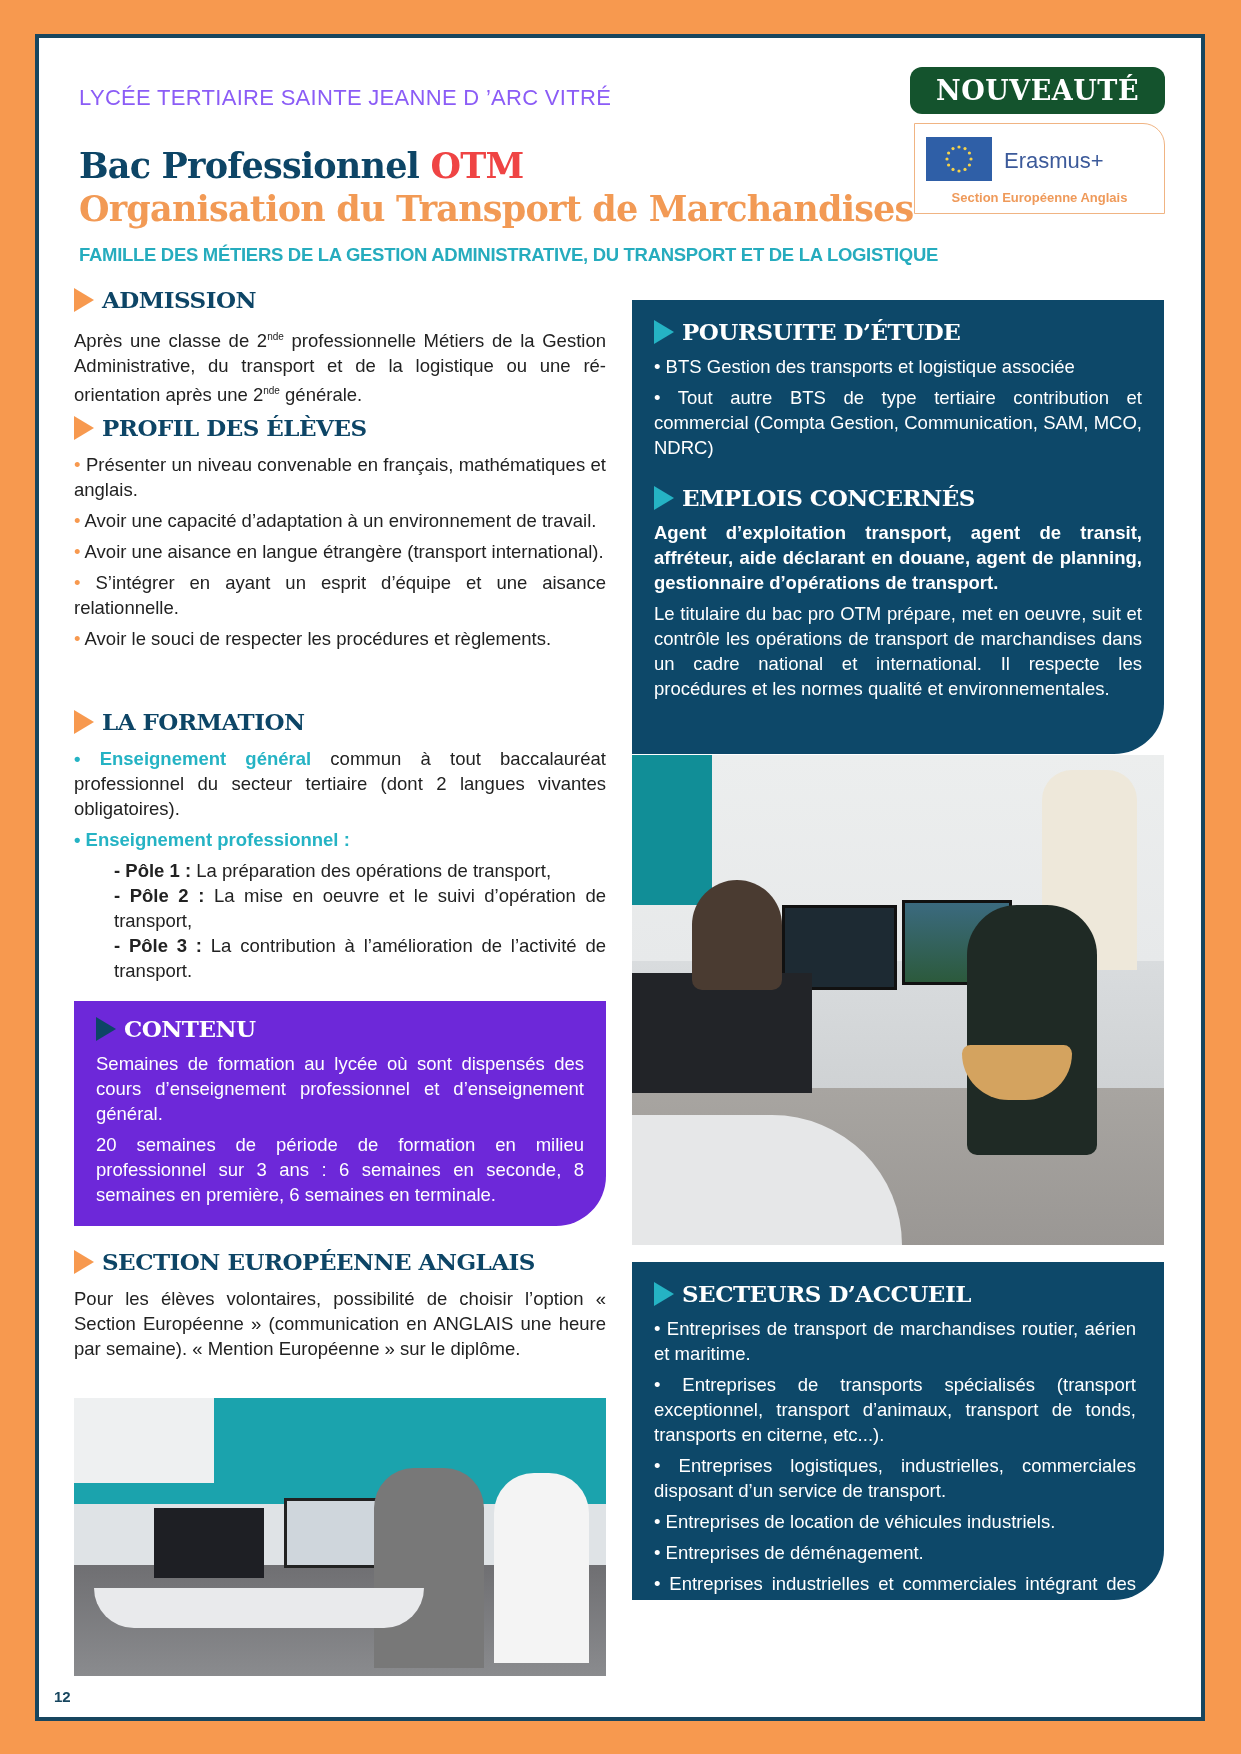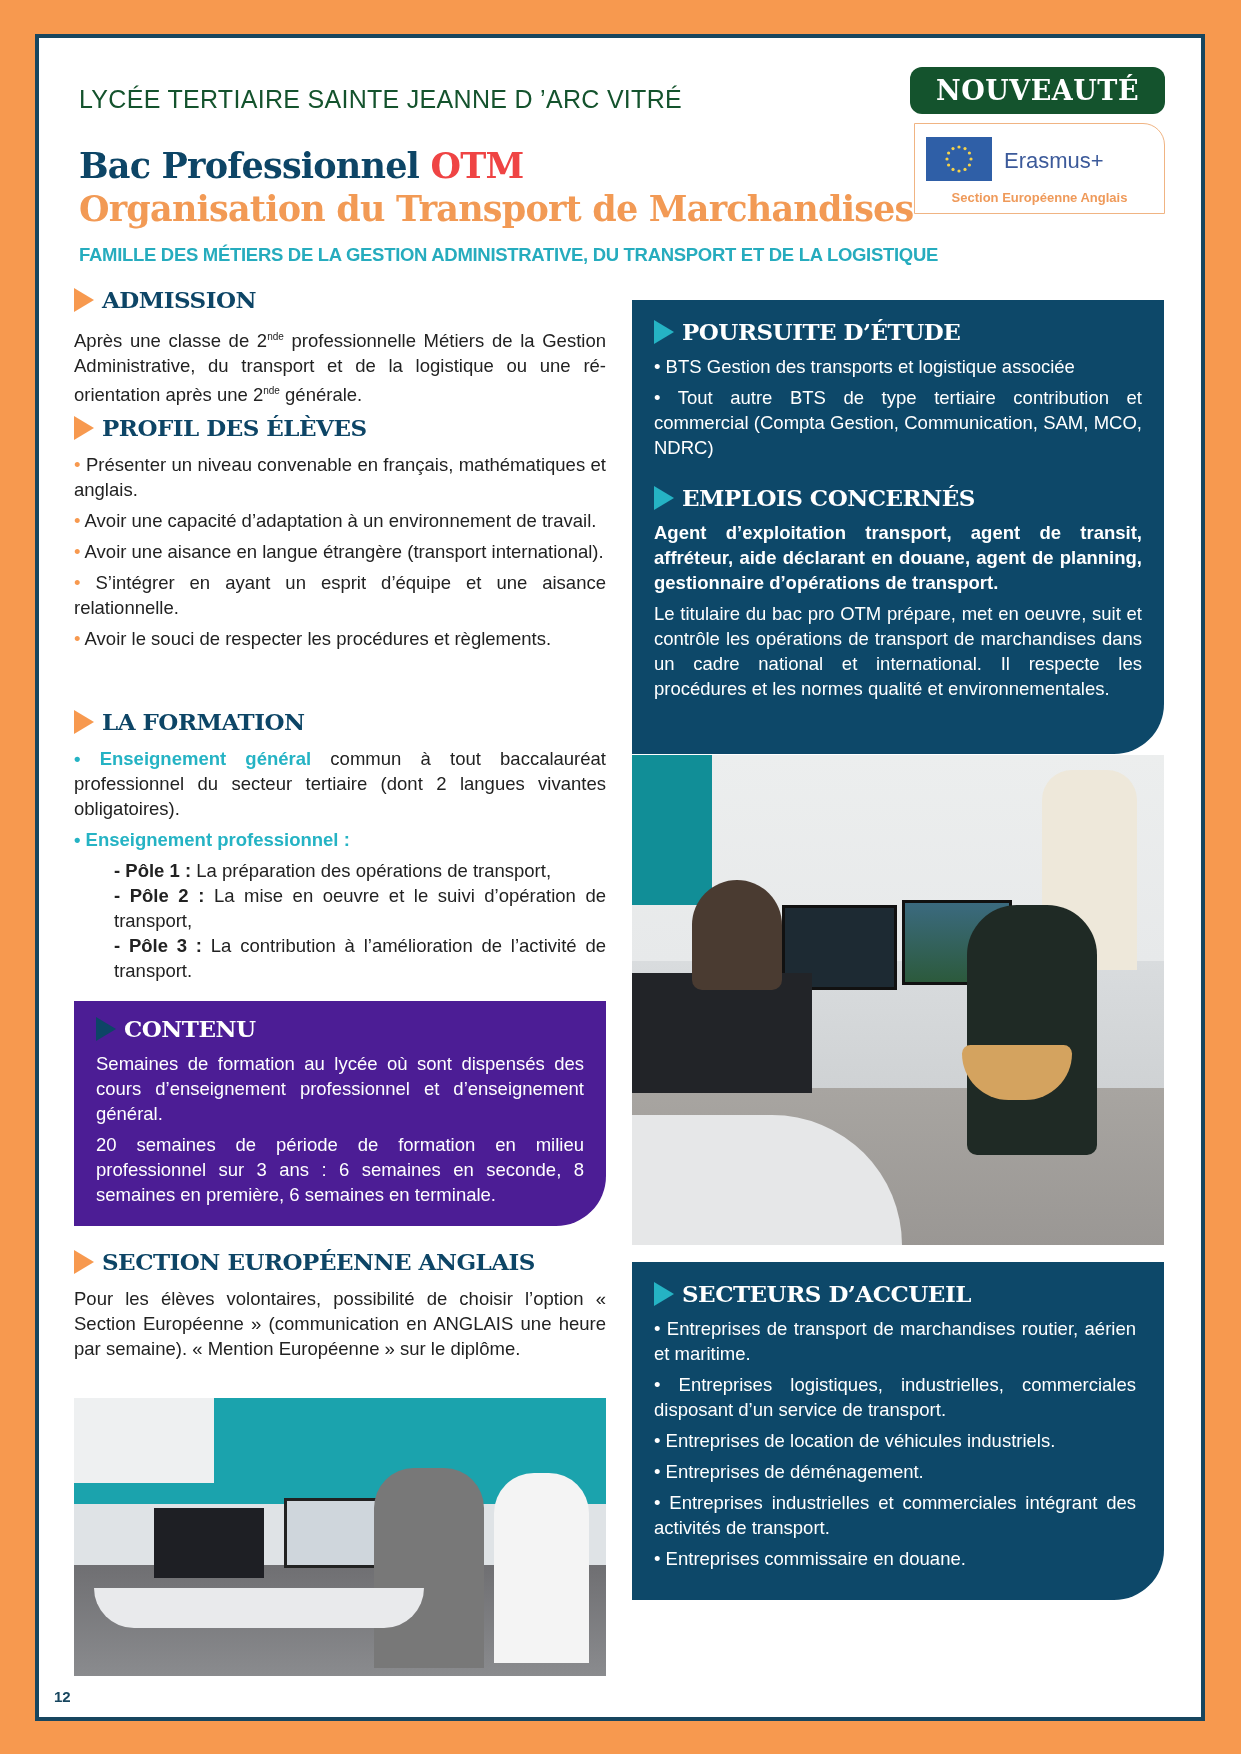--- a/index.html
+++ b/index.html
@@ -14,21 +14,21 @@
   .frame {
     position: absolute;
     left: 35px; top: 34px;
     width: 1170px; height: 1687px;
     background: #ffffff;
     border: 4px solid #17465f;
   }
   .abs { position: absolute; }
   .school {
     left: 40px; top: 47px;
-    font-size: 25px; color: #14532d; letter-spacing: 0.3px;
+    font-size: 22px; color: #8b5cf6; letter-spacing: 0.3px;
     font-family: "Liberation Sans", sans-serif;
   }
   .title1 {
     left: 40px; top: 107px;
     font-family: "DejaVu Serif", serif; font-weight: bold;
     font-size: 35px; color: #0d4566; letter-spacing: -0.8px;
   }
   .title1 .otm { color: #ef4444; }
   .title2 {
     left: 40px; top: 150px;
@@ -85,21 +85,21 @@
     font-size: 18.5px; line-height: 25px; text-align: justify; color: #222;
   }
   .txt p { margin-bottom: 6px; }
   .bul { color: #f7994f; }
   .teal-b { color: #25b3c4; font-weight: bold; }
   .pole { padding-left: 40px; margin-bottom: 0 !important; }
   .pole b { font-weight: bold; }
   .box {
     position: absolute; color: #fff;
   }
-  .box-teal { background: #4c1d95; border-bottom-right-radius: 50px; }
+  .box-teal { background: #6d28d9; border-bottom-right-radius: 50px; }
   .box-navy { background: #0d4869; border-bottom-right-radius: 50px; }
   .box h2.sec { color: #fff; }
   .box .txt { color: #fff; }
   .photo {
     position: absolute; overflow: hidden;
   }
   .page-num {
     left: 15px; top: 1650px;
     font-family: "Liberation Sans", sans-serif; font-weight: bold; font-size: 15px; color: #17465f;
   }
@@ -231,20 +231,21 @@
     <div style="position:absolute;left:0;top:360px;width:270px;height:130px;background:#e6e7e8;border-radius:0 200px 0 0;"></div>
   </div>
 
   <div class="box box-navy" style="left:593px; top:1224px; width:532px; height:338px;">
     <h2 class="sec" style="left:22px; top:18px;">
       <span class="tri teal"></span>
       <span>SECTEURS D’ACCUEIL</span>
     </h2>
     <div class="txt" style="left:22px; top:54px; width:482px;">
       <p>• Entreprises de transport de marchandises routier, aérien et maritime.</p>
+      <p>• Entreprises de transports spécialisés (transport exceptionnel, transport d’animaux, transport de tonds, transports en citerne, etc...).</p>
       <p>• Entreprises logistiques, industrielles, commerciales disposant d’un service de transport.</p>
       <p>• Entreprises de location de véhicules industriels.</p>
       <p>• Entreprises de déménagement.</p>
       <p>• Entreprises industrielles et commerciales intégrant des activités de transport.</p>
       <p>• Entreprises commissaire en douane.</p>
     </div>
   </div>
 
   <div class="abs page-num">12</div>
 </div>

